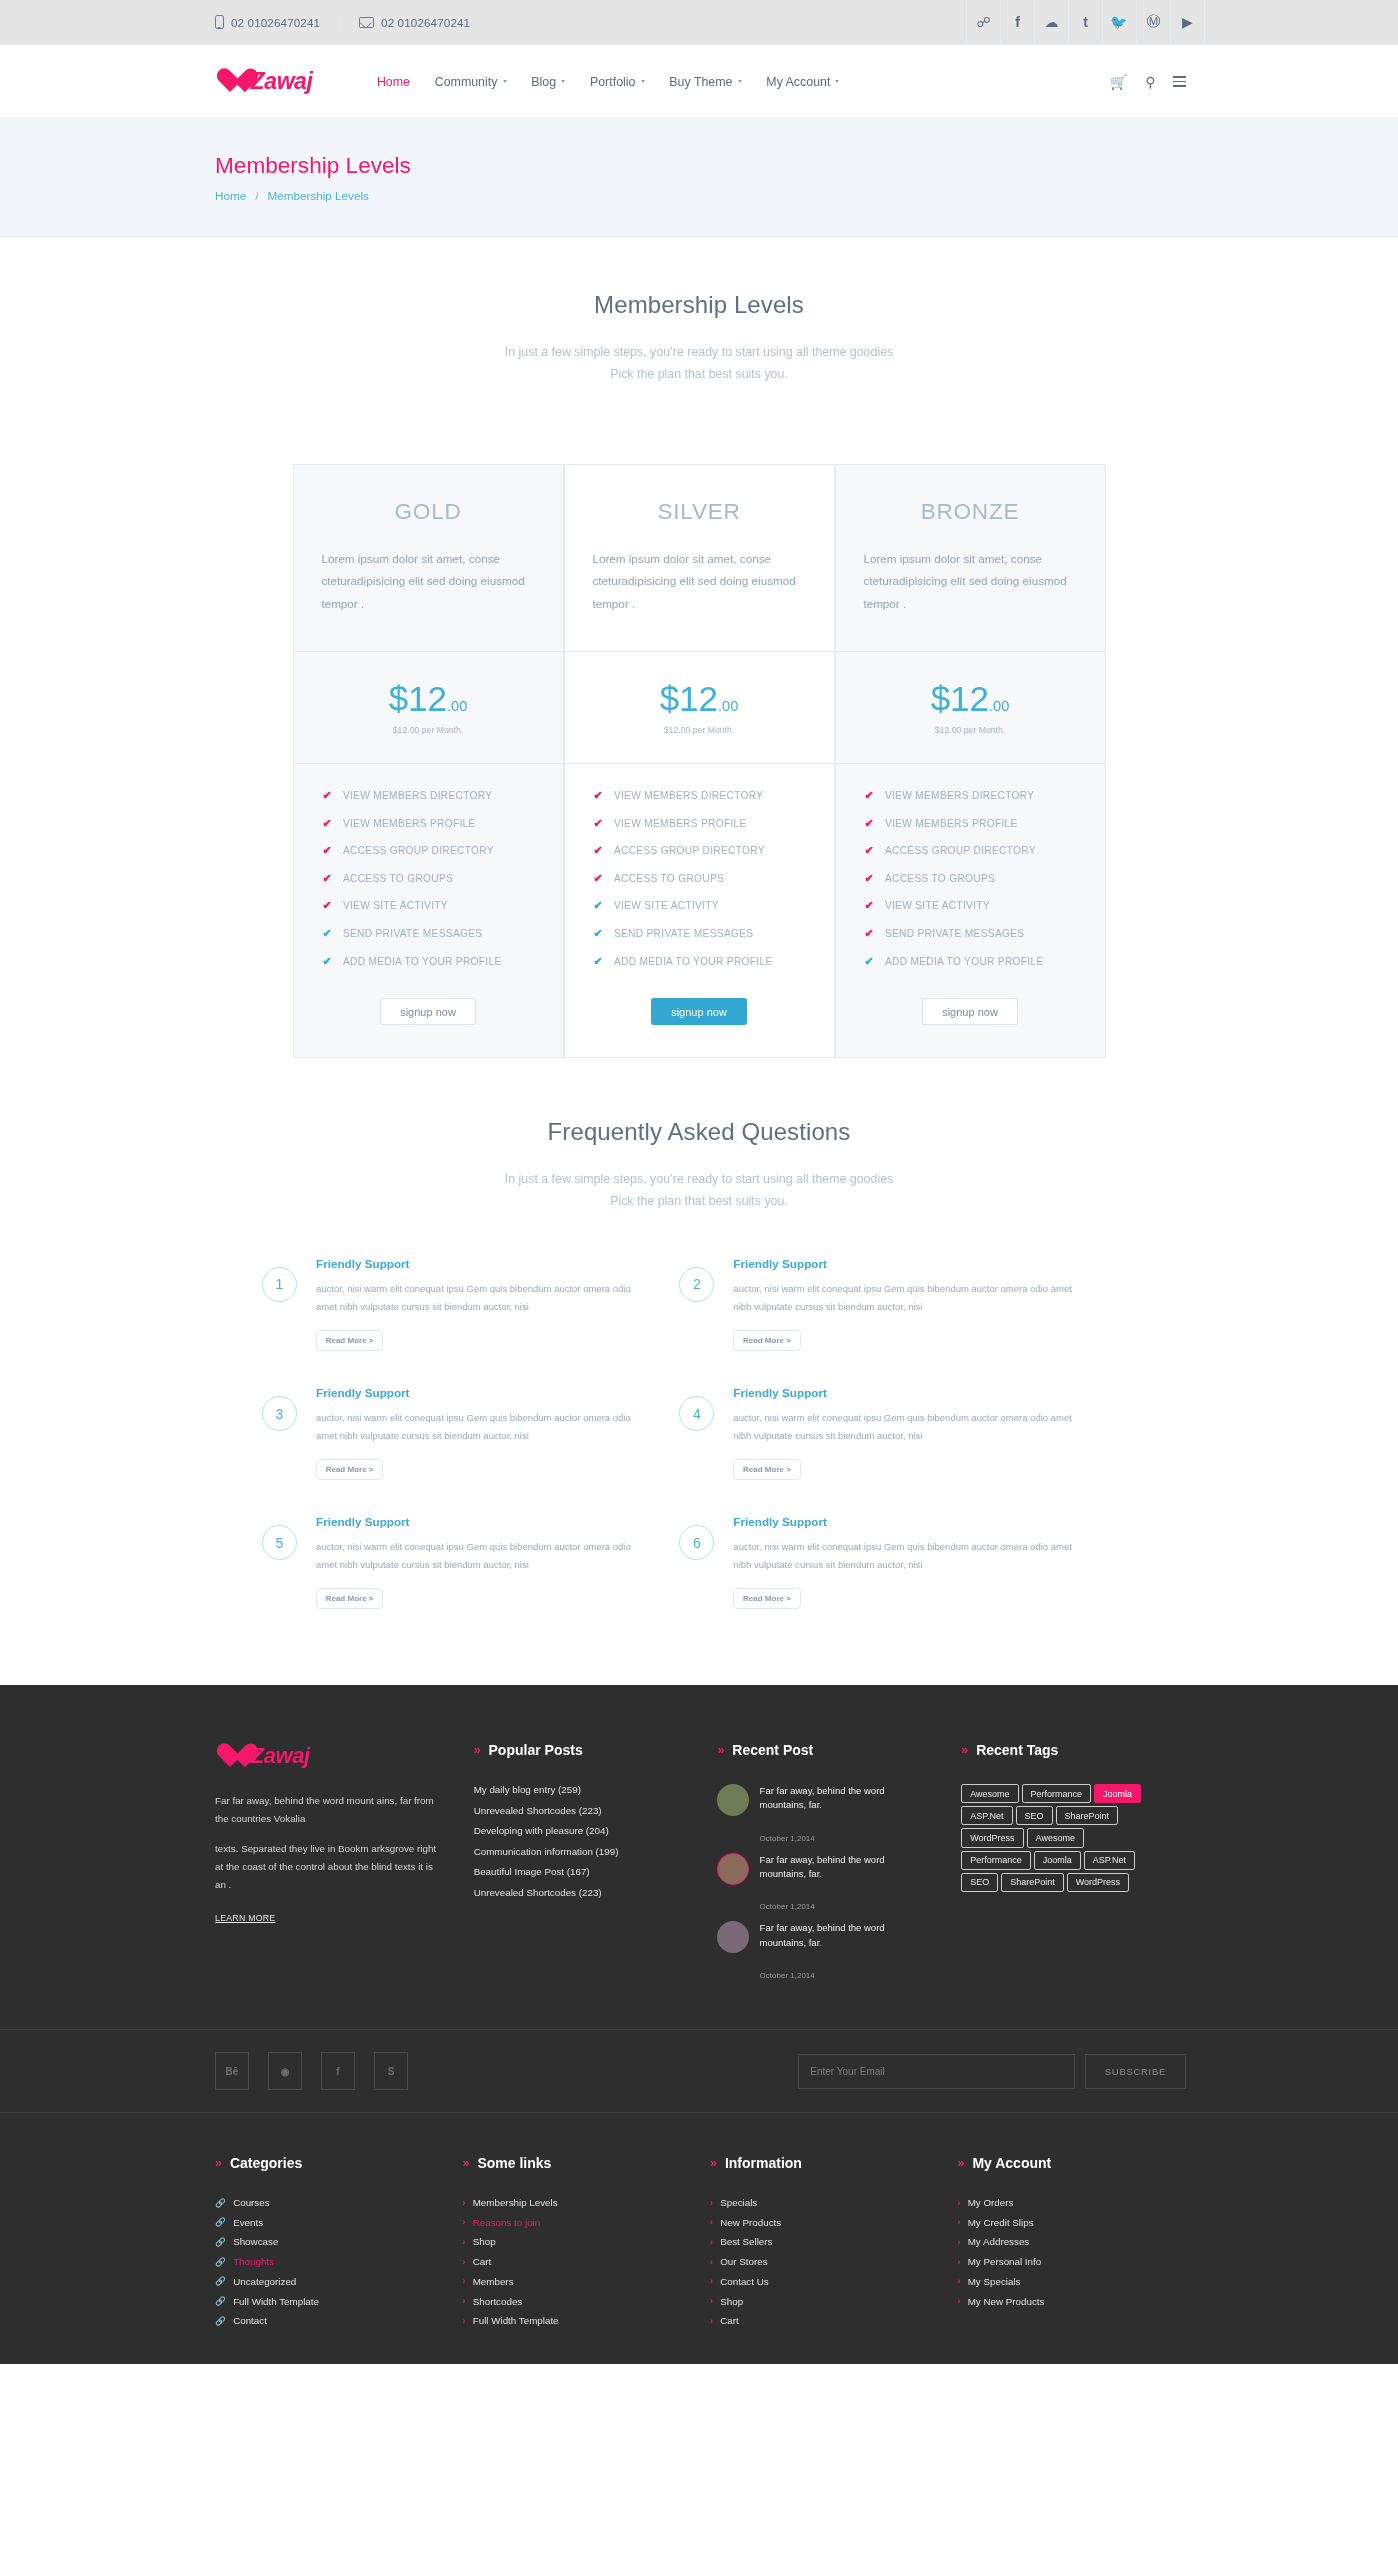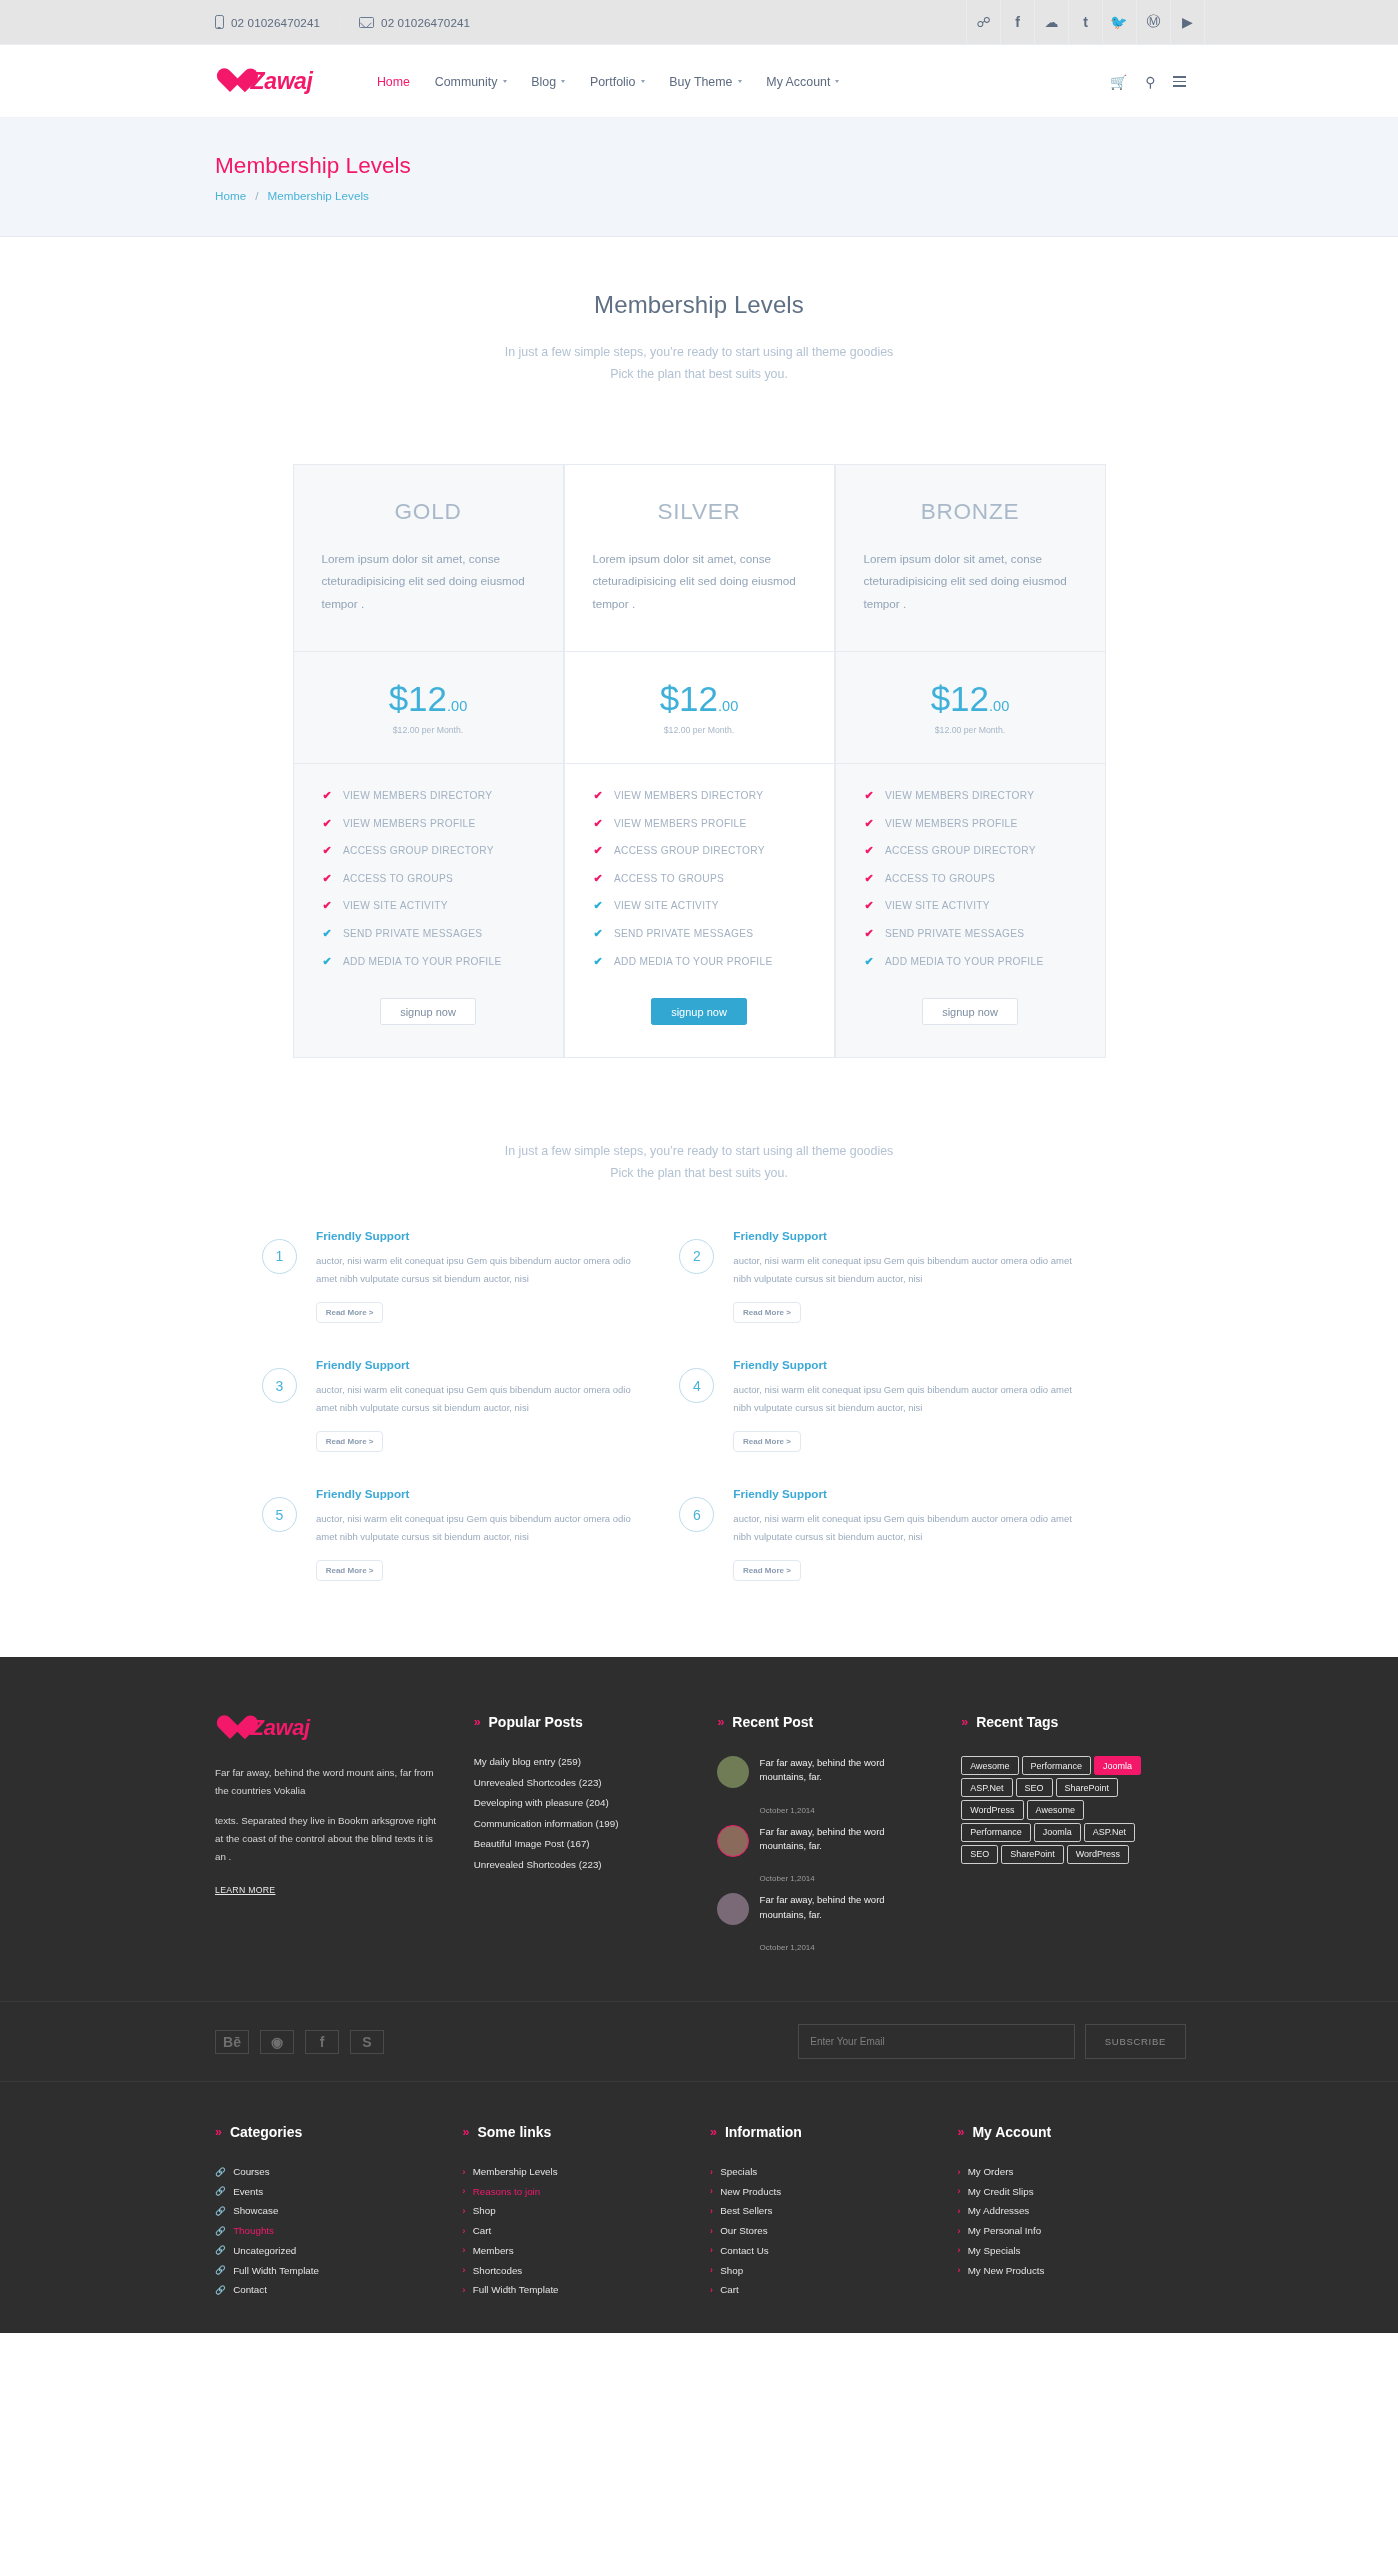--- a/index.html
+++ b/index.html
@@ -101,21 +101,21 @@
   .ravatar.b{background:#8a6a5a;border:1.5px solid #f4186b;}
   .ravatar.c{background:#7a6a78;}
   .rtitle{font-size:9.5px;color:#efefef;line-height:1.5;}
   .rdate{font-size:8px;color:#9b9b9b;margin-top:21px;}
   .tags{display:flex;flex-wrap:wrap;gap:3px;max-width:189px;}
   .tag{border:0.7px solid #cfcfcf;border-radius:2.2px;padding:3.6px 8px;font-size:9px;color:#ededed;cursor:pointer;}
   .tag.active{background:#f4186b;border-color:#f4186b;color:#fff;}
 
   .ftr-mid{border-top:0.7px solid #3b3b3b;border-bottom:0.7px solid #3b3b3b;padding:22px 0;}
   .ftr-mid .wrap{display:flex;align-items:center;padding-left:22px;}
-  .soc-box{width:34px;height:24px;border:0.7px solid #4a4a4a;display:flex;align-items:center;justify-content:center;margin-right:11px;color:#6f6f6f;font-size:14px;font-weight:bold;cursor:pointer;}
+  .soc-box{width:34px;height:38px;border:0.7px solid #4a4a4a;display:flex;align-items:center;justify-content:center;margin-right:19px;color:#6f6f6f;font-size:10px;font-weight:bold;cursor:pointer;}
   .nl{margin-left:auto;display:flex;align-items:center;gap:10.2px;margin-right:19px;}
   .nl-input{width:277px;height:35px;border:0.7px solid #4a4a4a;background:transparent;color:#8c8c8c;font-size:10px;padding:0 11.7px;font-family:"Liberation Sans",sans-serif;}
   .nl-input::placeholder{color:#7e7e7e;}
   .nl-btn{height:35px;padding:0 19px;border:0.7px solid #4a4a4a;background:transparent;color:#8c8c8c;font-size:9.5px;letter-spacing:0.7px;cursor:pointer;font-family:"Liberation Sans",sans-serif;}
 
   .ftr-bot{padding:42px 0 29px;}
   .ftr-bot .wrap{display:flex;padding-left:22px;}
   .llist li{list-style:none;display:flex;align-items:center;gap:7.3px;font-size:9.8px;color:#e2e2e2;margin-bottom:8.7px;cursor:pointer;}
   .llist li.hot{color:#f4186b;}
   .achev{color:#f4186b;font-size:8.7px;font-weight:bold;flex:none;}
@@ -344,20 +344,21 @@
       </div>
       <div class="plan-cta">
         <span class="btn-signup">signup now</span>
       </div>
     </div>
 
   </div>
 </div>
 
 <div class="sec" style="padding-top:60px;">
+  <h2>Frequently Asked Questions</h2>
   <div class="sub">
     <div>In just a few simple steps, you’re ready to start using all theme goodies</div>
     <div>Pick the plan that best suits you.</div>
   </div>
 
   <div class="faq-grid">
     <div class="faq-item">
       <div class="faq-num">1</div>
       <div>
         <div class="faq-title">Friendly Support</div>

